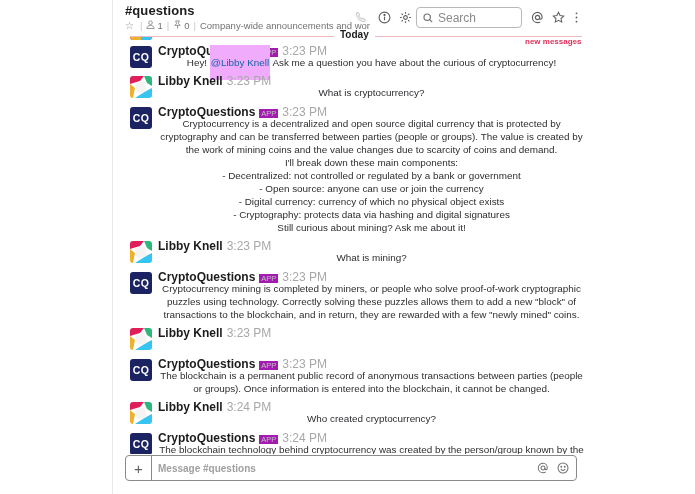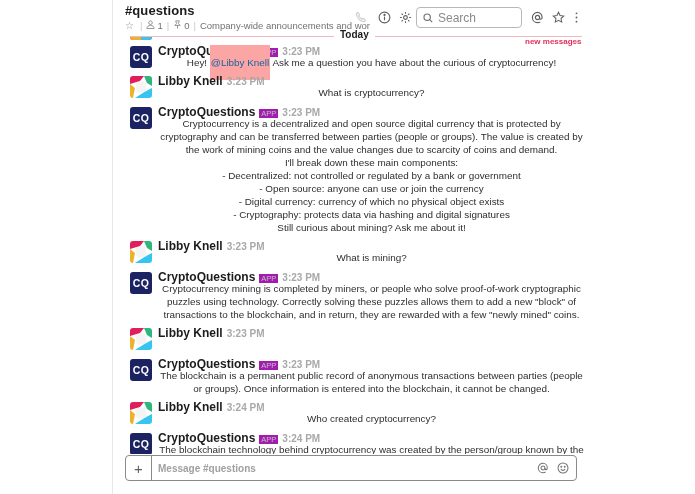--- a/index.html
+++ b/index.html
@@ -31,23 +31,23 @@
   
   .messages { position: absolute; left: 0; top: 24px; width: 470px; height: 430px; overflow: hidden; }
   .msg { position: absolute; left: 16px; width: 455px; text-align: center; }
   .avatar { position: absolute; left: 0; top: 2px; width: 22px; height: 22px; border-radius: 3px; overflow: hidden; }
   .av-cq { background: #1b2363; color: #fff; font-size: 10.5px; font-weight: bold; display: flex; align-items: center; justify-content: center; letter-spacing: 0.5px; }
   .av-lk { background: #fff; }
   .body { margin-left: 28px; }
   .meta { display: flex; align-items: baseline; height: 12px; }
   .name { font-size: 12px; font-weight: bold; color: #1d1c1d; }
   .app { font-size: 7.5px; color: #c0c0c0; background: #a21caf; margin-left: 4px; padding: 0 2px; }
-  .time { font-size: 10px; color: #a8a8a8; margin-left: 4px; font-weight: bold; }
+  .time { font-size: 12px; color: #a8a8a8; margin-left: 4px; }
   .text { font-size: 9.9px; line-height: 13px; color: #2c2d30; white-space: pre-line; }
-  .mention { background: #fca5a5; color: #1264a3; padding: 12px 1px; }
+  .mention { background: #f0abfc; color: #1264a3; padding: 12px 1px; }
 
   
   .composer { position: absolute; left: 11px; top: 455px; width: 452px; height: 26px; border: 1px solid #8a8a8a; border-radius: 4px; display: flex; align-items: center; background: #fff; }
   .plus { width: 26px; height: 24px; border-right: 1px solid #8a8a8a; display: flex; align-items: center; justify-content: center; font-size: 15px; color: #616061; }
   .msg-input { flex: 1; height: 24px; border: none; outline: none; padding-left: 6px; font-size: 10px; color: #1d1c1d; font-family: "Liberation Sans", sans-serif; background: transparent; font-weight: bold; }
   .msg-input::placeholder { color: #a0a0a0; }
   .cicon { width: 18px; height: 18px; display: flex; align-items: center; justify-content: center; color: #717274; margin-right: 2px; }
   .cicon svg { width: 12px; height: 12px; }
 </style>
 </head>

